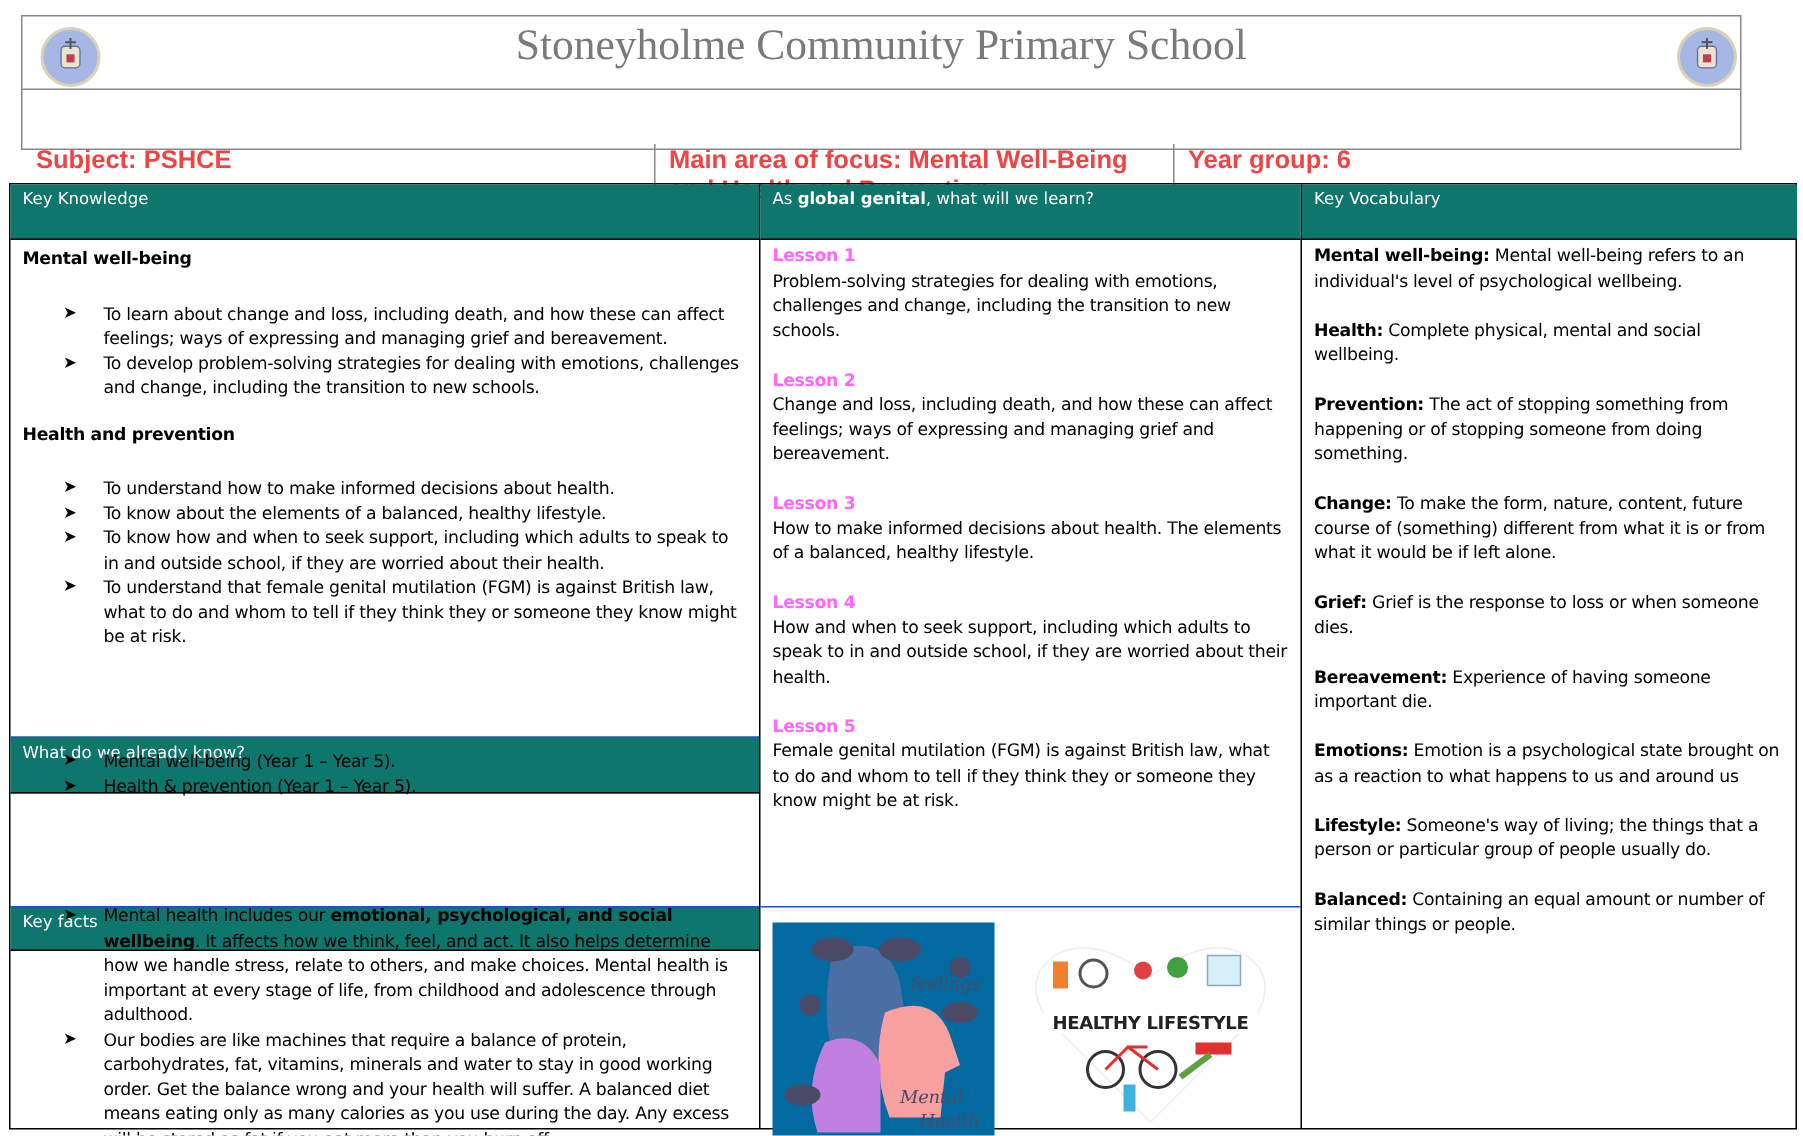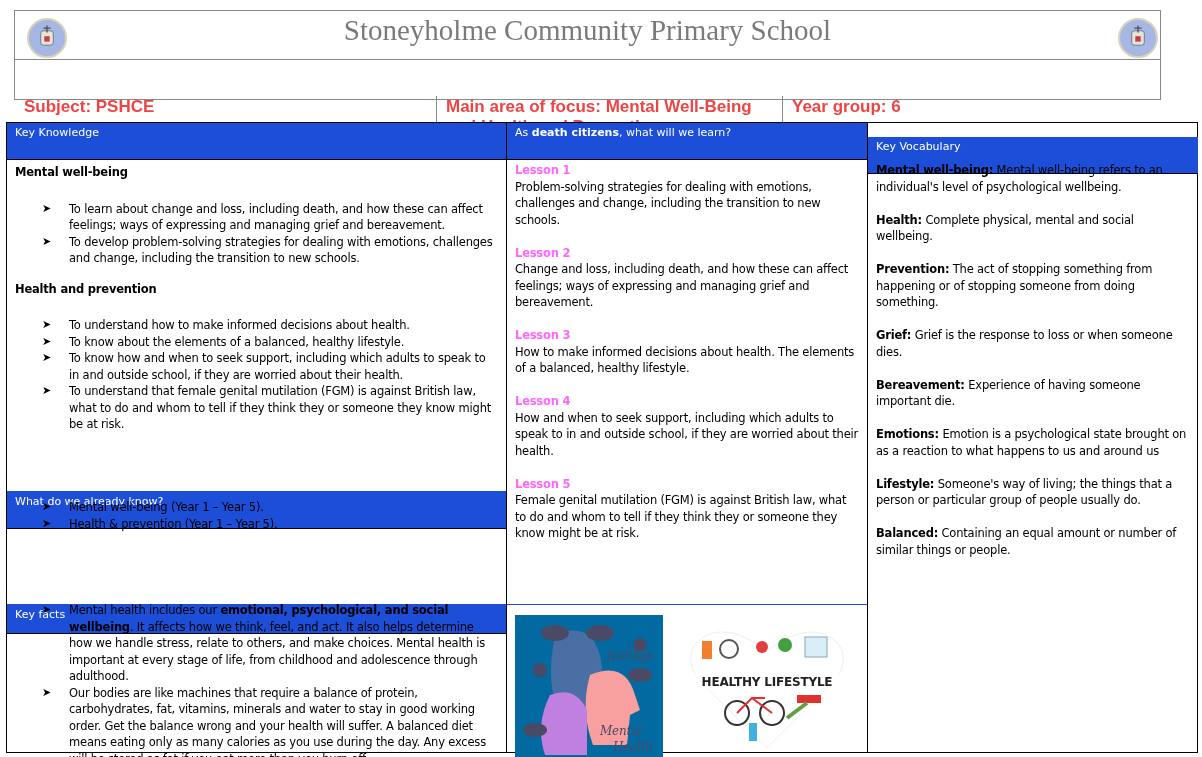--- a/index.html
+++ b/index.html
@@ -16,21 +16,21 @@
   .hdr-cell { position: absolute; top: 0; height: 100%; padding: 1px 9px; line-height: 20px; }
   .hc1 { left: 0; width: 422px; border-right: 1px solid #888; }
   .hc2 { left: 422px; width: 346px; border-right: 1px solid #888; }
   .hc3 { left: 768px; width: 378px; }
 
   .grid { position: absolute; left: 6px; top: 122px; width: 1192px; height: 631px; border: 1px solid #000; }
   .col { position: absolute; top: 0; height: 100%; }
   .c1 { left: 0; width: 500px; border-right: 1px solid #000; }
   .c2 { left: 500px; width: 361px; border-right: 1px solid #000; }
   .c3 { left: 861px; width: 330px; }
-  .pink { position: absolute; left: 0; width: 100%; background: #1d4ed8; color: #fff; font-family: "DejaVu Sans", sans-serif;
+  .pink { position: absolute; left: 0; width: 100%; background: #0f766e; color: #fff; font-family: "DejaVu Sans", sans-serif;
           font-size: 11px; padding: 3px 8px; border-bottom: 1px solid #000; }
   .cell { position: absolute; left: 0; width: 100%; font-size: 11.5px; line-height: 16.5px; padding: 2px 8px; letter-spacing: -0.2px; }
   .bt { border-top: 1px solid #1d4ed8; margin-top: 32px; }
   .sec-title { font-weight: bold; display: block; margin-top: 2px; }
   ul.arrow { list-style: none; margin: 12px 0 14px 0; }
   ul.arrow li { position: relative; padding-left: 54px; }
   ul.arrow li .bul { position: absolute; left: 27px; top: 0; font-size: 11px; }
   .lesson-label { color: #ff66ff; font-weight: bold; display: block; }
   .lesson { margin-bottom: 16.5px; }
   .vocab { margin-bottom: 16.5px; }
@@ -96,21 +96,21 @@
     <div class="cell" style="top:479px;height:152px;padding-top:0;">
       <ul class="arrow" style="margin:0;">
         <li><span class="bul">➤</span><span>Mental health includes our </span><b>emotional, psychological, and social wellbeing</b><span>. It affects how we think, feel, and act. It also helps determine how we handle stress, relate to others, and make choices. Mental health is important at every stage of life, from childhood and adolescence through adulthood.</span></li>
         <li><span class="bul">➤</span><span>Our bodies are like machines that require a balance of protein, carbohydrates, fat, vitamins, minerals and water to stay in good working order. Get the balance wrong and your health will suffer. A balanced diet means eating only as many calories as you use during the day. Any excess will be stored as fat if you eat more than you burn off.</span></li>
       </ul>
     </div>
   </div>
 
   <div class="col c2">
     <div class="pink" style="top:0;height:37px;">
-      <span>As </span><b>death citizens</b><span>, what will we learn?</span>
+      <span>As </span><b>global genital</b><span>, what will we learn?</span>
     </div>
     <div class="cell" style="top:37px;height:412px;">
       <div class="lesson"><span class="lesson-label">Lesson 1</span><span>Problem-solving strategies for dealing with emotions, challenges and change, including the transition to new schools.</span></div>
       <div class="lesson"><span class="lesson-label">Lesson 2</span><span>Change and loss, including death, and how these can affect feelings; ways of expressing and managing grief and bereavement.</span></div>
       <div class="lesson"><span class="lesson-label">Lesson 3</span><span>How to make informed decisions about health. The elements of a balanced, healthy lifestyle.</span></div>
       <div class="lesson"><span class="lesson-label">Lesson 4</span><span>How and when to seek support, including which adults to speak to in and outside school, if they are worried about their health.</span></div>
       <div class="lesson"><span class="lesson-label">Lesson 5</span><span>Female genital mutilation (FGM) is against British law, what to do and whom to tell if they think they or someone they know might be at risk.</span></div>
     </div>
     <div class="cell bt" style="top:449px;height:182px;padding:0;">
       <div class="img-wrap img-mh">
@@ -144,25 +144,26 @@
           <path d="M50 90 L65 75 L85 90 M65 75 L78 75" stroke="#e03030" stroke-width="2" fill="none"></path>
           <rect x="110" y="72" width="24" height="8" fill="#e03030"></rect>
           <rect x="62" y="100" width="8" height="18" fill="#40b0e0"></rect>
           <path d="M100 95 L120 80" stroke="#60a040" stroke-width="4"></path>
         </svg>
       </div>
     </div>
   </div>
 
   <div class="col c3">
-    <div class="pink" style="top:14px;height:37px;">Key Vocabulary</div>
+    <div class="pink" style="top:0;height:37px;">Key Vocabulary</div>
     <div class="cell" style="top:37px;height:594px;">
       <div class="vocab"><b>Mental well-being:</b><span> Mental well-being refers to an individual's level of psychological wellbeing.</span></div>
       <div class="vocab"><b>Health:</b><span> Complete physical, mental and social wellbeing.</span></div>
       <div class="vocab"><b>Prevention:</b><span> The act of stopping something from happening or of stopping someone from doing something.</span></div>
+      <div class="vocab"><b>Change:</b><span> To make the form, nature, content, future course of (something) different from what it is or from what it would be if left alone.</span></div>
       <div class="vocab"><b>Grief:</b><span> Grief is the response to loss or when someone dies.</span></div>
       <div class="vocab"><b>Bereavement:</b><span> Experience of having someone important die.</span></div>
       <div class="vocab"><b>Emotions:</b><span> Emotion is a psychological state brought on as a reaction to what happens to us and around us</span></div>
       <div class="vocab"><b>Lifestyle:</b><span> Someone's way of living; the things that a person or particular group of people usually do.</span></div>
       <div class="vocab"><b>Balanced:</b><span> Containing an equal amount or number of similar things or people.</span></div>
     </div>
   </div>
 </div>
 
 </body></html>

